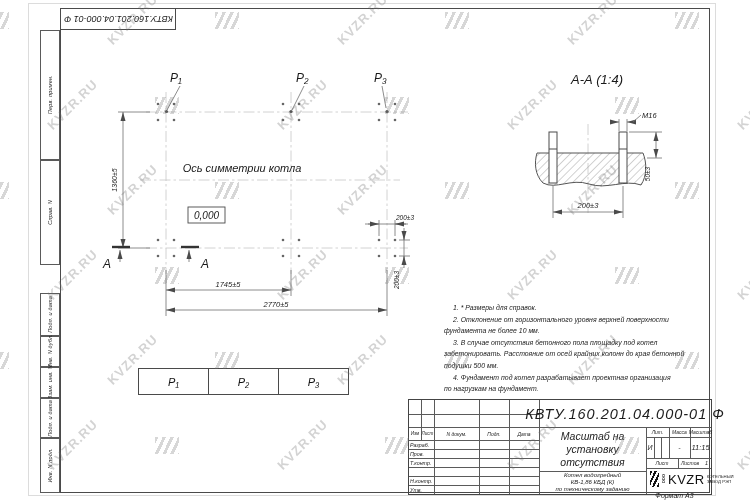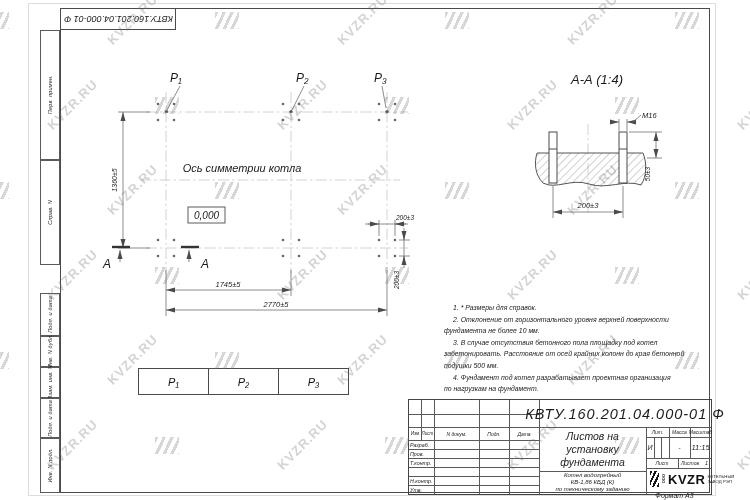--- a/index.html
+++ b/index.html
@@ -26,21 +26,21 @@
   .tb{left:408px;top:399px;width:302px;height:94px;border:1.5px solid #444;box-sizing:content-box;background:transparent;}
   .tl{position:absolute;background:#5a5a5a;}
   .tc{position:absolute;display:flex;align-items:center;justify-content:center;
       font-style:italic;color:#1d1d1d;white-space:nowrap;}
   .doc-num{font-size:14.5px;letter-spacing:1px;}
   .tb-title{flex-direction:column;font-size:10.5px;line-height:13px;}
   .tb-sub{flex-direction:column;font-size:6px;line-height:7px;}
   .logo{position:absolute;display:flex;align-items:center;gap:2px;}
   .logo-mark{width:9px;height:16px;background:repeating-linear-gradient(115deg,#151515 0 2px,transparent 2px 4.2px);}
   .logo-ooo{writing-mode:vertical-rl;transform:rotate(180deg);font-size:4px;font-weight:bold;color:#111;}
-  .logo-name{font-weight:bold;font-size:13px;color:#111;letter-spacing:.5px;}
+  .logo-name{font-weight:normal;font-size:13px;color:#111;letter-spacing:.5px;}
   .logo-tag{font-size:4.3px;color:#222;line-height:5.2px;text-align:left;}
   .fmt{left:637px;top:492px;width:75px;text-align:center;font-style:italic;font-size:7px;color:#1a1a1a;}
   
   svg text{font-family:"Liberation Sans",sans-serif;font-style:italic;fill:#1a1a1a;}
   .ax{stroke:#c6c6c6;stroke-width:.8;stroke-dasharray:11 3 2.5 3;fill:none;}
   .dm{stroke:#6e6e6e;stroke-width:.8;fill:none;}
   .mn{stroke:#4a4a4a;stroke-width:1;fill:none;}
   
   #watermarks{left:0;top:0;width:750px;height:500px;pointer-events:none;}
   .wm{position:absolute;color:rgba(110,110,110,.30);font-size:13px;font-weight:bold;
@@ -284,23 +284,23 @@
     <div class="tc" style="left:100px;top:27px;width:30px;height:13px;font-size:5px">Дата</div>
 
     <div class="tc" style="left:1px;top:40px;width:24px;height:9px;font-size:5.3px;justify-content:flex-start">Разраб.</div>
     <div class="tc" style="left:1px;top:49px;width:24px;height:9px;font-size:5.3px;justify-content:flex-start">Пров.</div>
     <div class="tc" style="left:1px;top:58px;width:24px;height:9px;font-size:5.3px;justify-content:flex-start">Т.контр.</div>
     <div class="tc" style="left:1px;top:67px;width:24px;height:9px;font-size:5.3px;justify-content:flex-start"></div>
     <div class="tc" style="left:1px;top:76px;width:24px;height:9px;font-size:5.3px;justify-content:flex-start">Н.контр.</div>
     <div class="tc" style="left:1px;top:85px;width:24px;height:9px;font-size:5.3px;justify-content:flex-start">Утв.</div>
 
     <div class="tc tb-title" style="left:130px;top:27px;width:107px;height:44px">
-      <div>Листов на</div>
+      <div>Масштаб на</div>
       <div>установку</div>
-      <div>фундамента</div>
+      <div>отсутствия</div>
     </div>
     <div class="tc tb-sub" style="left:130px;top:71px;width:107px;height:23px">
       <div>Котел водогрейный</div>
       <div>КВ-1,86 КБД (К)</div>
       <div>по техническому заданию</div>
     </div>
 
     <div class="tc" style="left:237px;top:27px;width:23px;height:10px;font-size:5px">Лит.</div>
     <div class="tc" style="left:260px;top:27px;width:21px;height:10px;font-size:5px">Масса</div>
     <div class="tc" style="left:281px;top:27px;width:21px;height:10px;font-size:5px">Масштаб</div>

